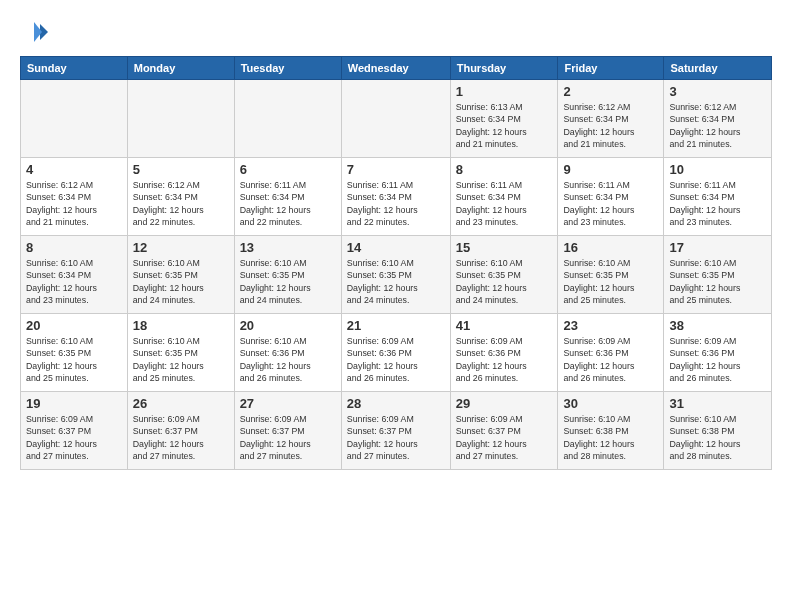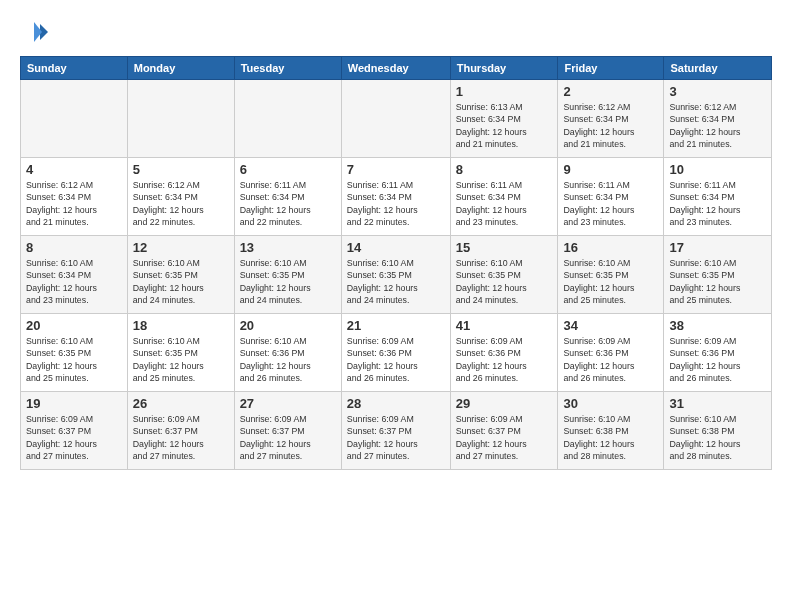--- a/index.html
+++ b/index.html
@@ -231,21 +231,21 @@
           </td>
           <td>
             <span class="day-num">21</span>
             <div class="day-info">Sunrise: 6:09 AM<br>Sunset: 6:36 PM<br>Daylight: 12 hours<br>and 26 minutes.</div>
           </td>
           <td>
             <span class="day-num">41</span>
             <div class="day-info">Sunrise: 6:09 AM<br>Sunset: 6:36 PM<br>Daylight: 12 hours<br>and 26 minutes.</div>
           </td>
           <td>
-            <span class="day-num">34</span>
+            <span class="day-num">23</span>
             <div class="day-info">Sunrise: 6:09 AM<br>Sunset: 6:36 PM<br>Daylight: 12 hours<br>and 26 minutes.</div>
           </td>
           <td>
             <span class="day-num">38</span>
             <div class="day-info">Sunrise: 6:09 AM<br>Sunset: 6:36 PM<br>Daylight: 12 hours<br>and 26 minutes.</div>
           </td>
         </tr>
         <tr>
           <td>
             <span class="day-num">19</span>

